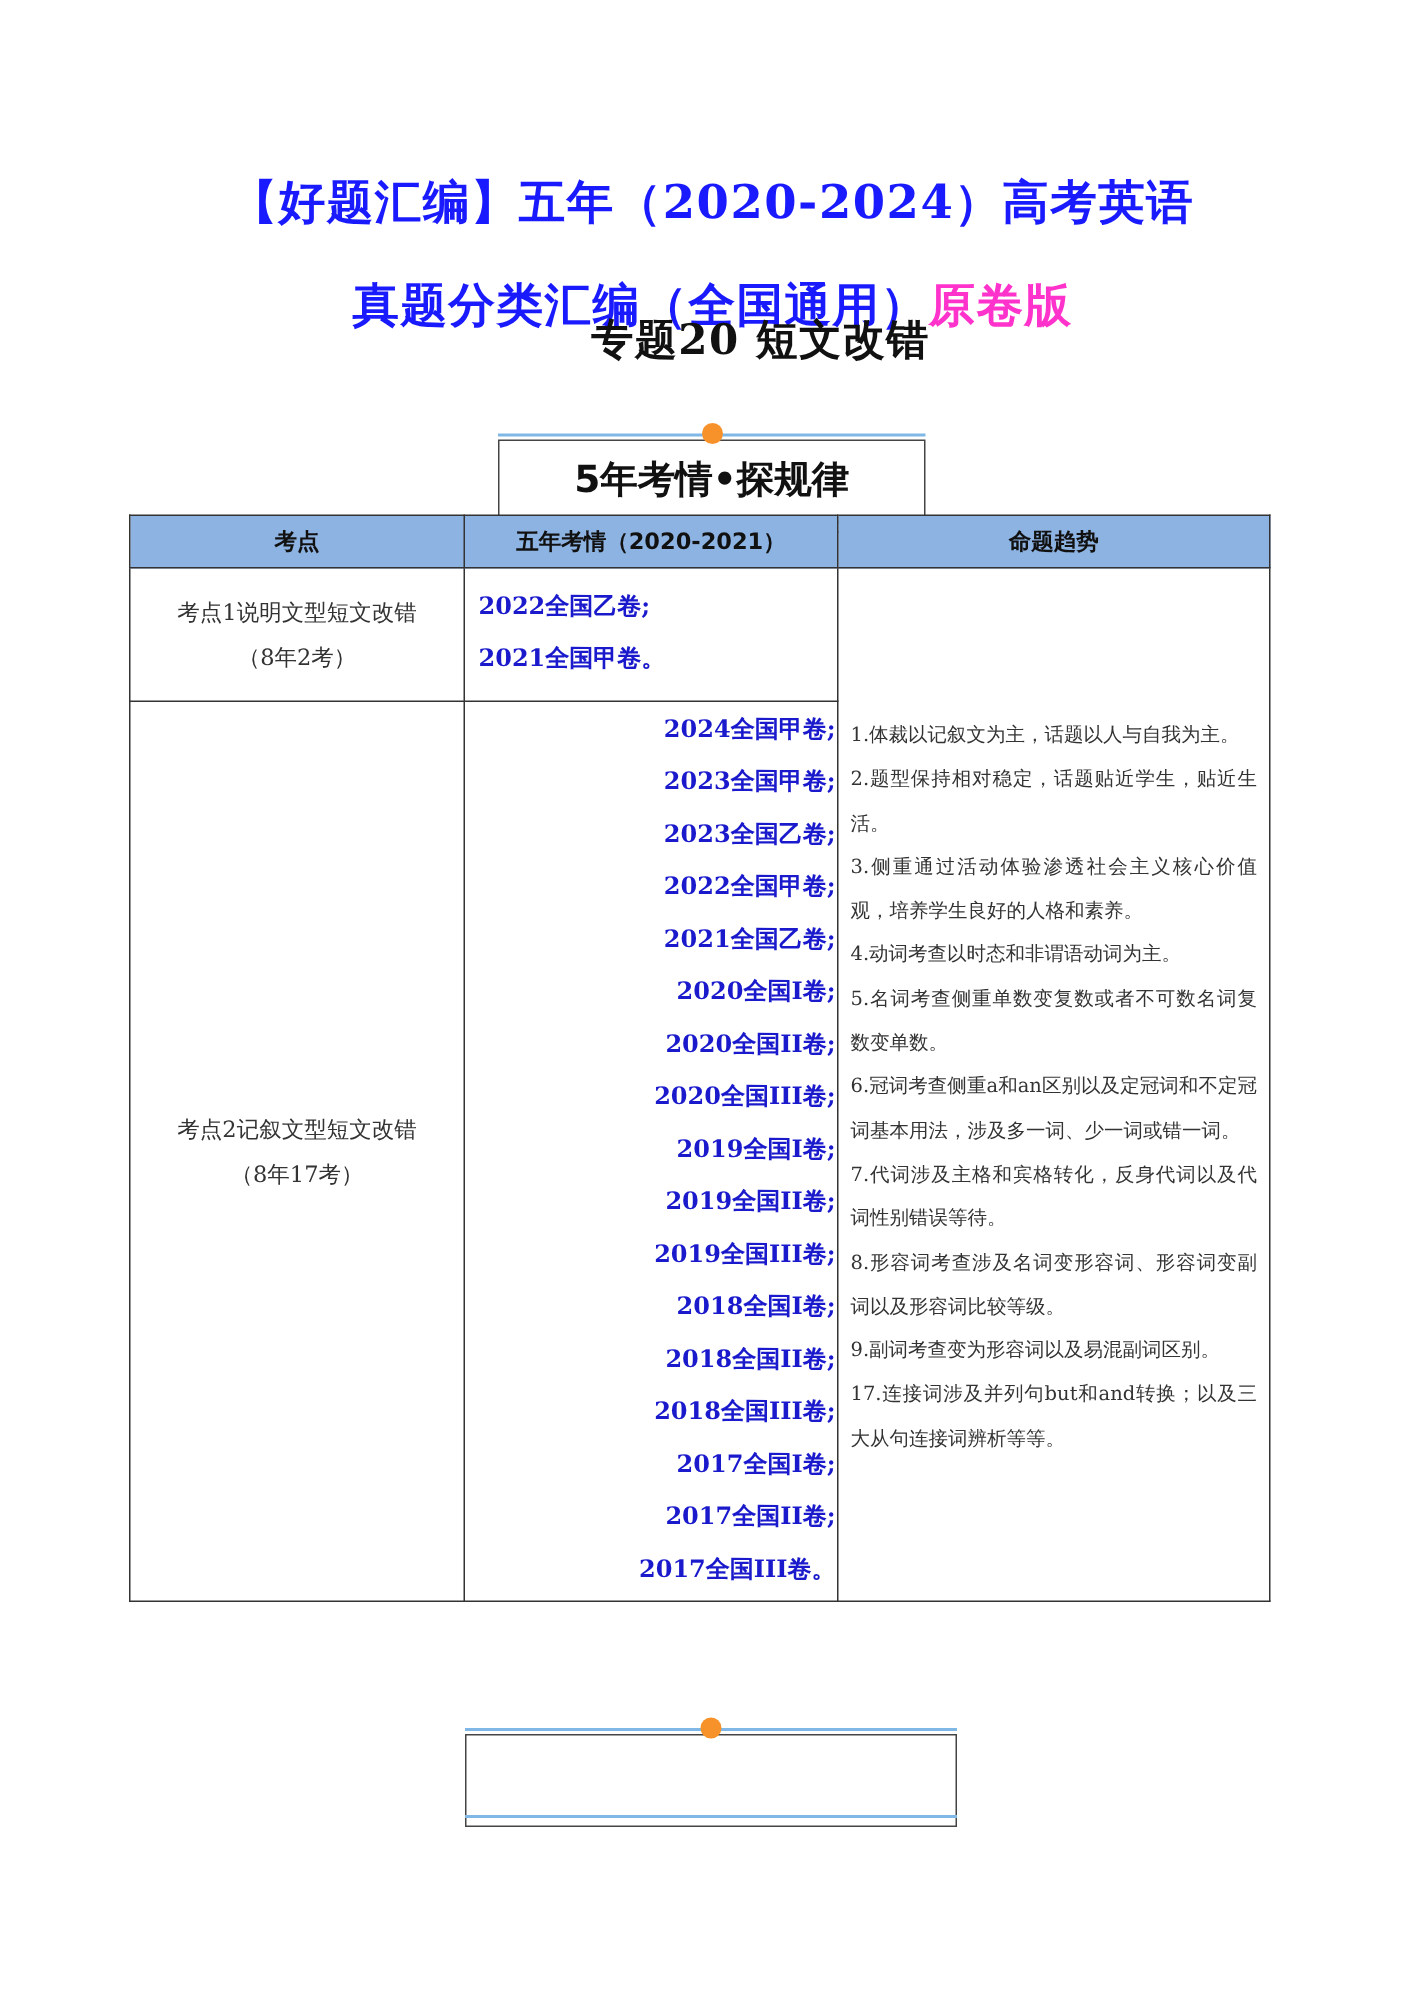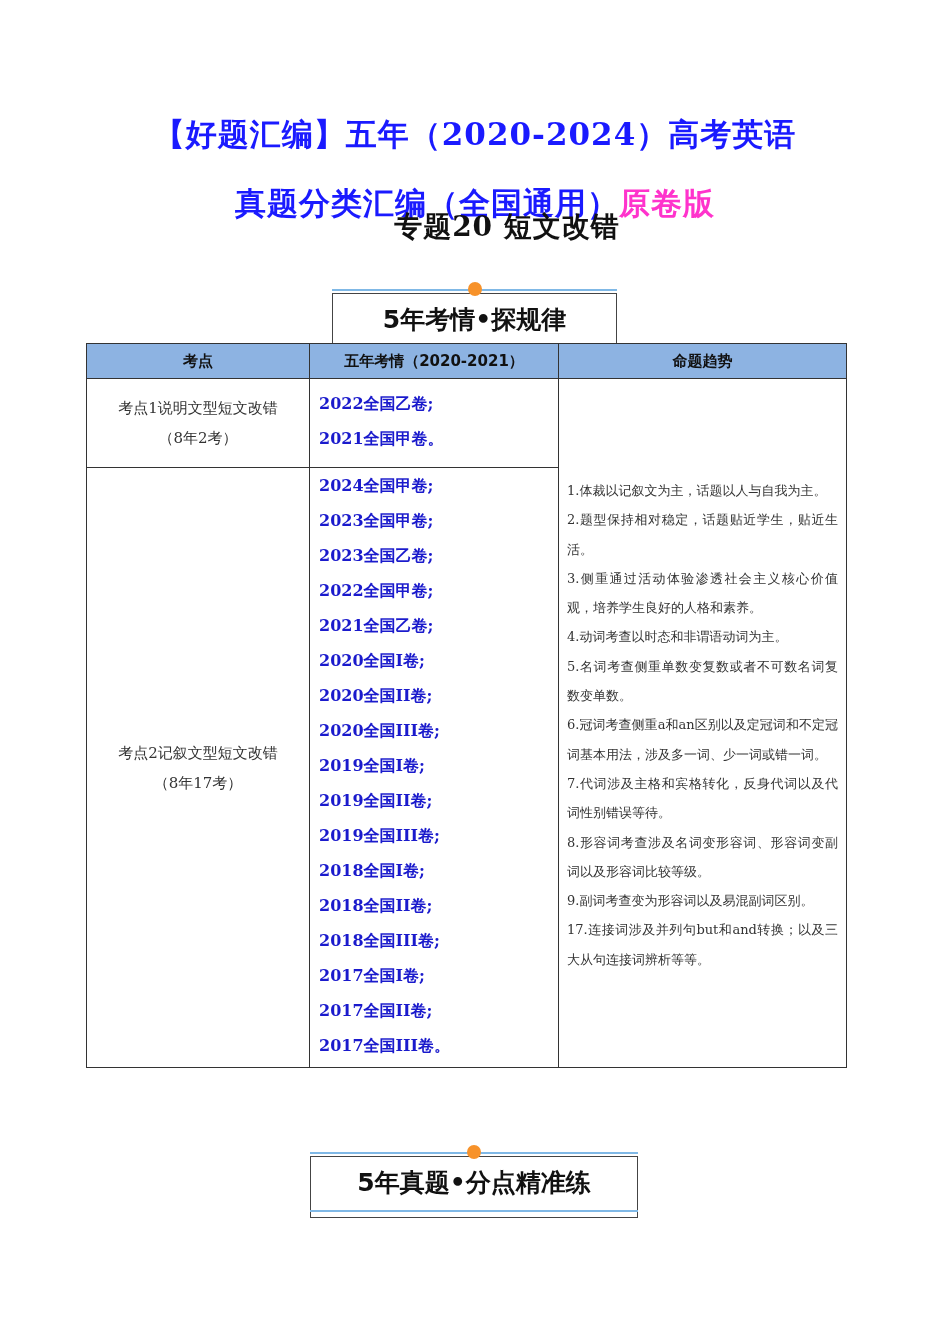--- a/index.html
+++ b/index.html
@@ -30,21 +30,21 @@
 
     table.exam { position: absolute; left: 86px; top: 343px; width: 760px;
       border-collapse: collapse; table-layout: fixed; }
     table.exam th, table.exam td { border: 1px solid #333; vertical-align: middle; }
     table.exam th { background: #8db3e2; height: 32px; font-size: 15px; font-weight: bold;
       font-family: "DejaVu Sans", "Liberation Sans", sans-serif; text-align: center; color: #111; }
     td.point { text-align: center; font-size: 15px; line-height: 30px; color: #333; }
     td.papers { padding-left: 9px; vertical-align: top; }
     td.papers div { font-weight: bold; color: #1a1acc; font-size: 16px; line-height: 35px; }
     td.papers.first { padding-top: 6px; padding-bottom: 10px; }
-    td.papers.second { padding-top: 0; padding-bottom: 4px; }
+    td.papers.second { padding-top: 0; padding-bottom: 4px; text-align: right; }
     td.trend { padding: 14px 8px 10px 8px; vertical-align: top; font-size: 13px; line-height: 29.3px;
       color: #333; text-align: justify; }
     td.trend div { margin: 0; }
   </style>
 </head>
 <body>
 
 <div class="title-line t1">【好题汇编】五年（2020-2024）高考英语</div>
 <div class="title-line t2">
   <span>真题分类汇编（全国通用）</span><span class="pink">原卷版</span>
@@ -121,14 +121,13 @@
       </td>
     </tr>
   </tbody>
 </table>
 
 <div class="section-banner b2">
   <div class="frame"></div>
   <div class="line-top"></div>
   <div class="line-bot"></div>
   <div class="dot"></div>
-  <div class="label">5年真题•分点精准练</div>
 </div>
 
 </body></html>

